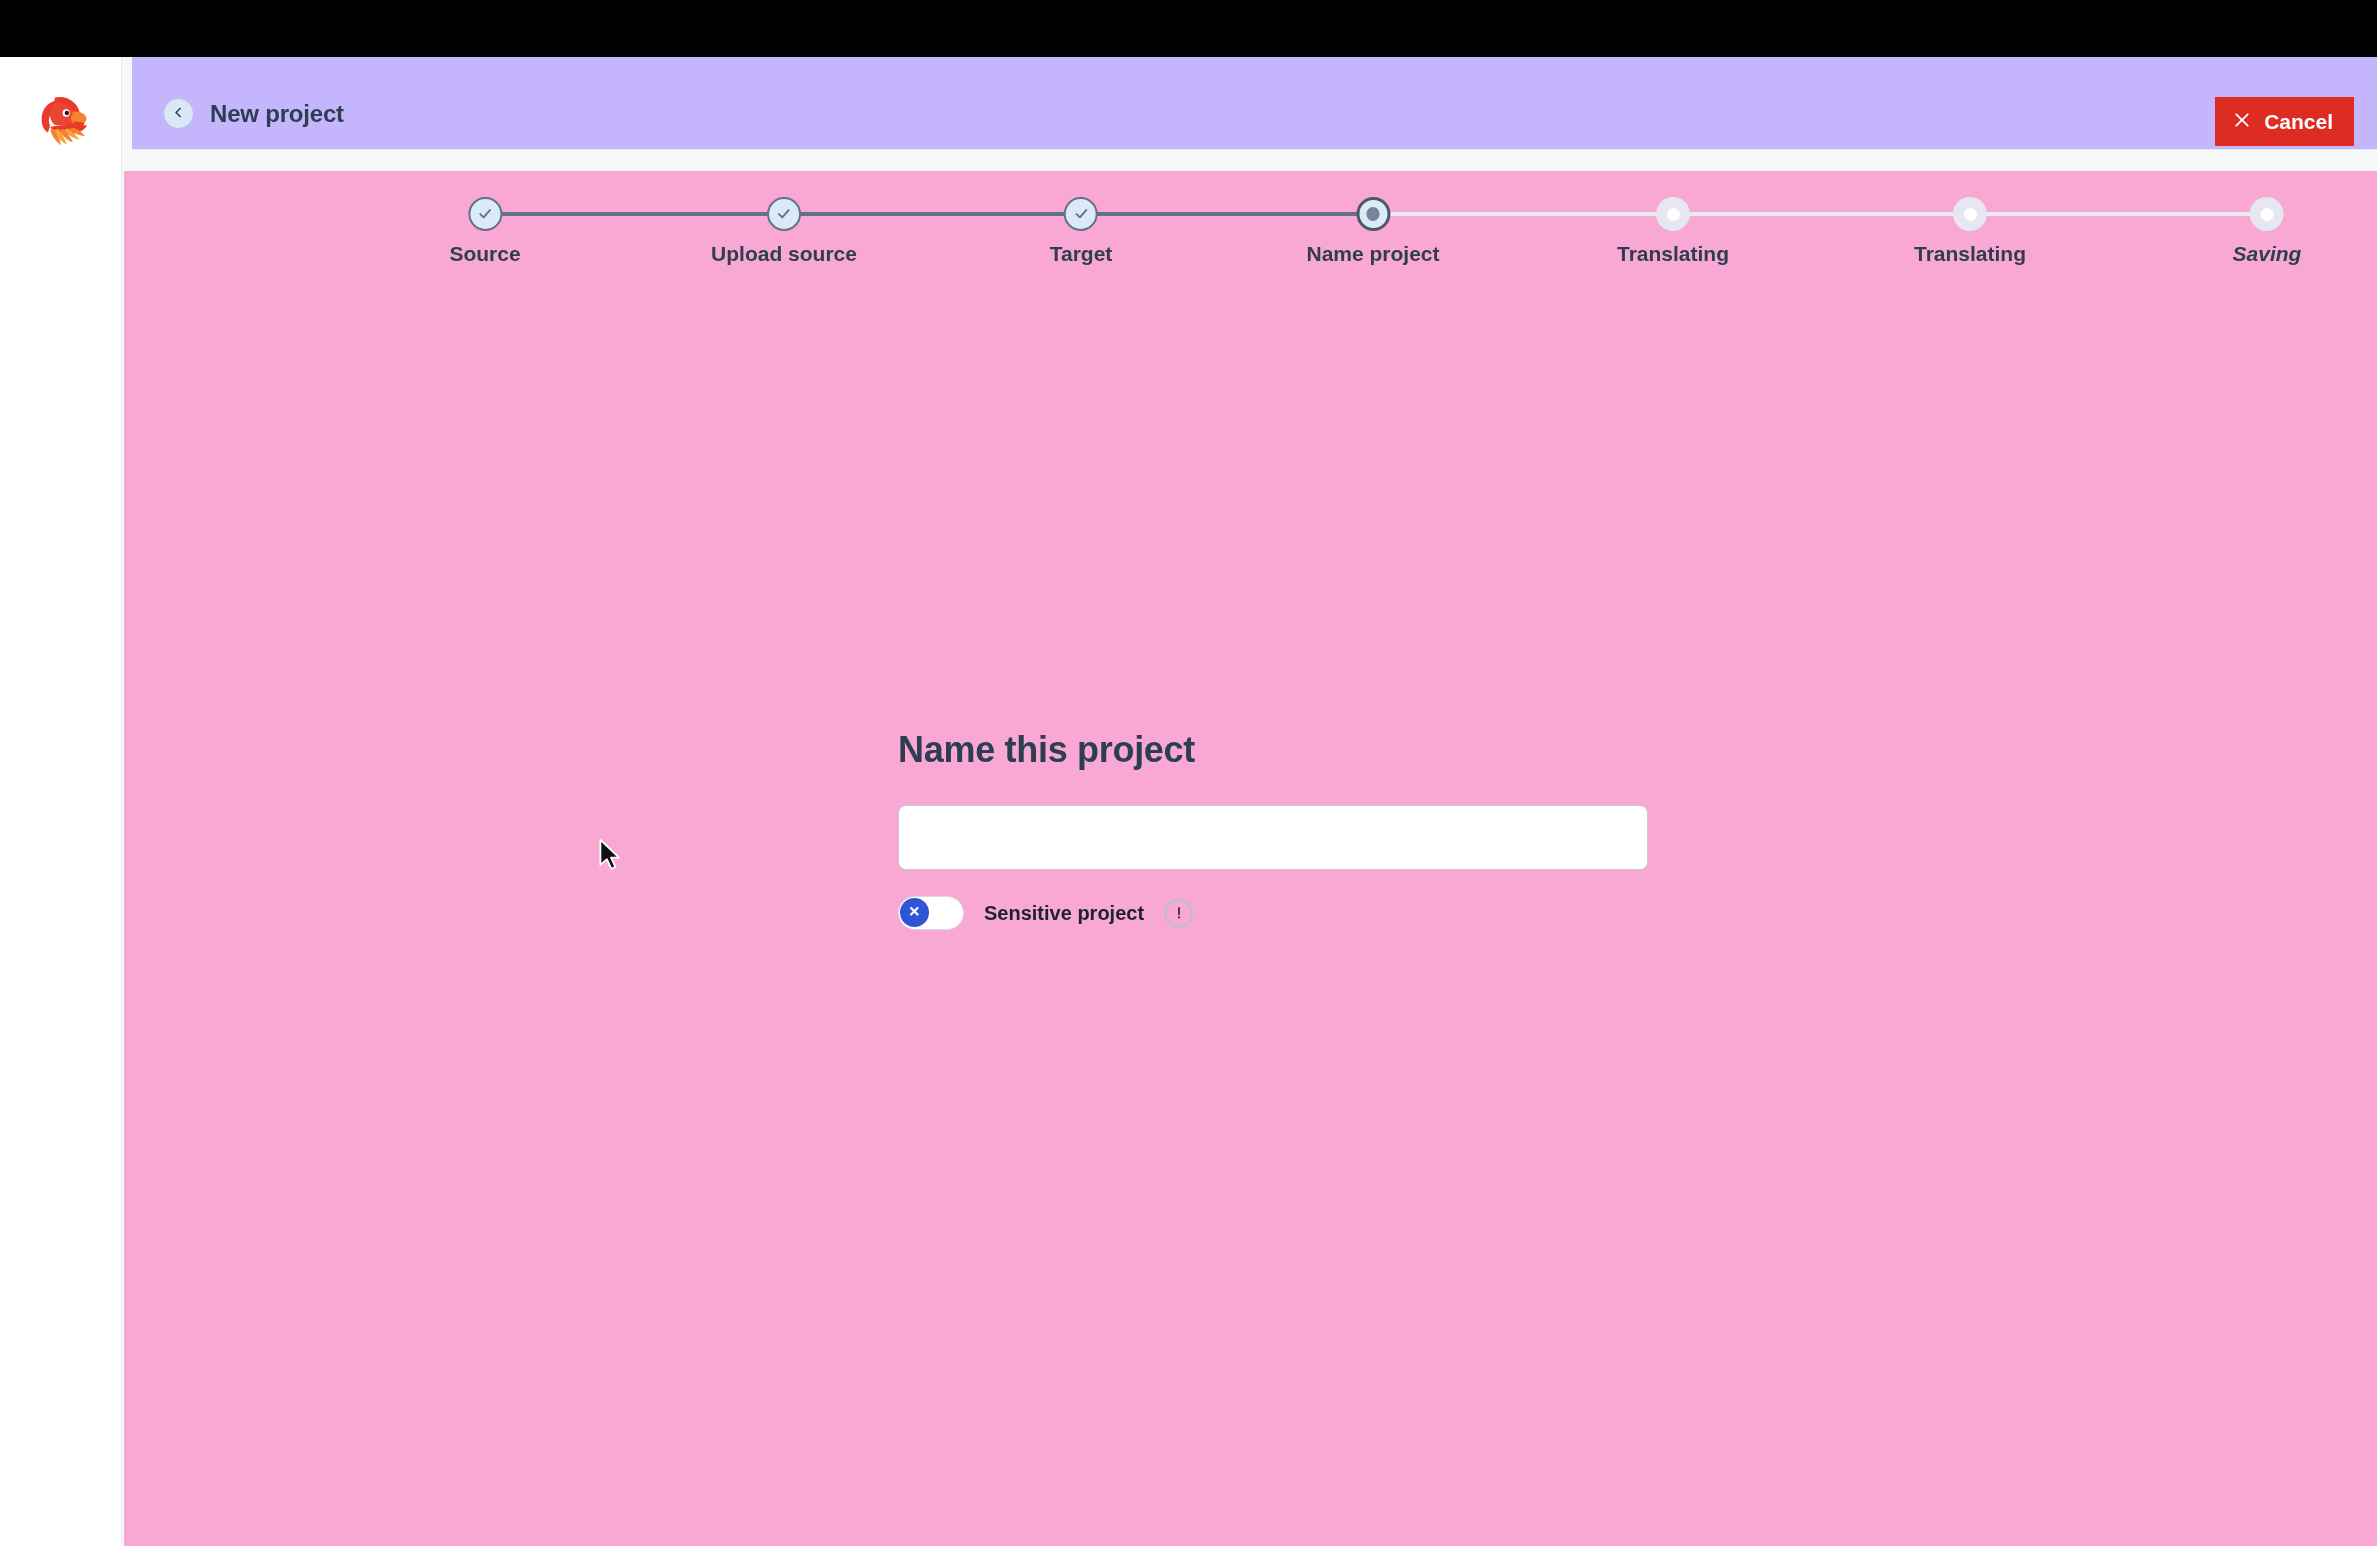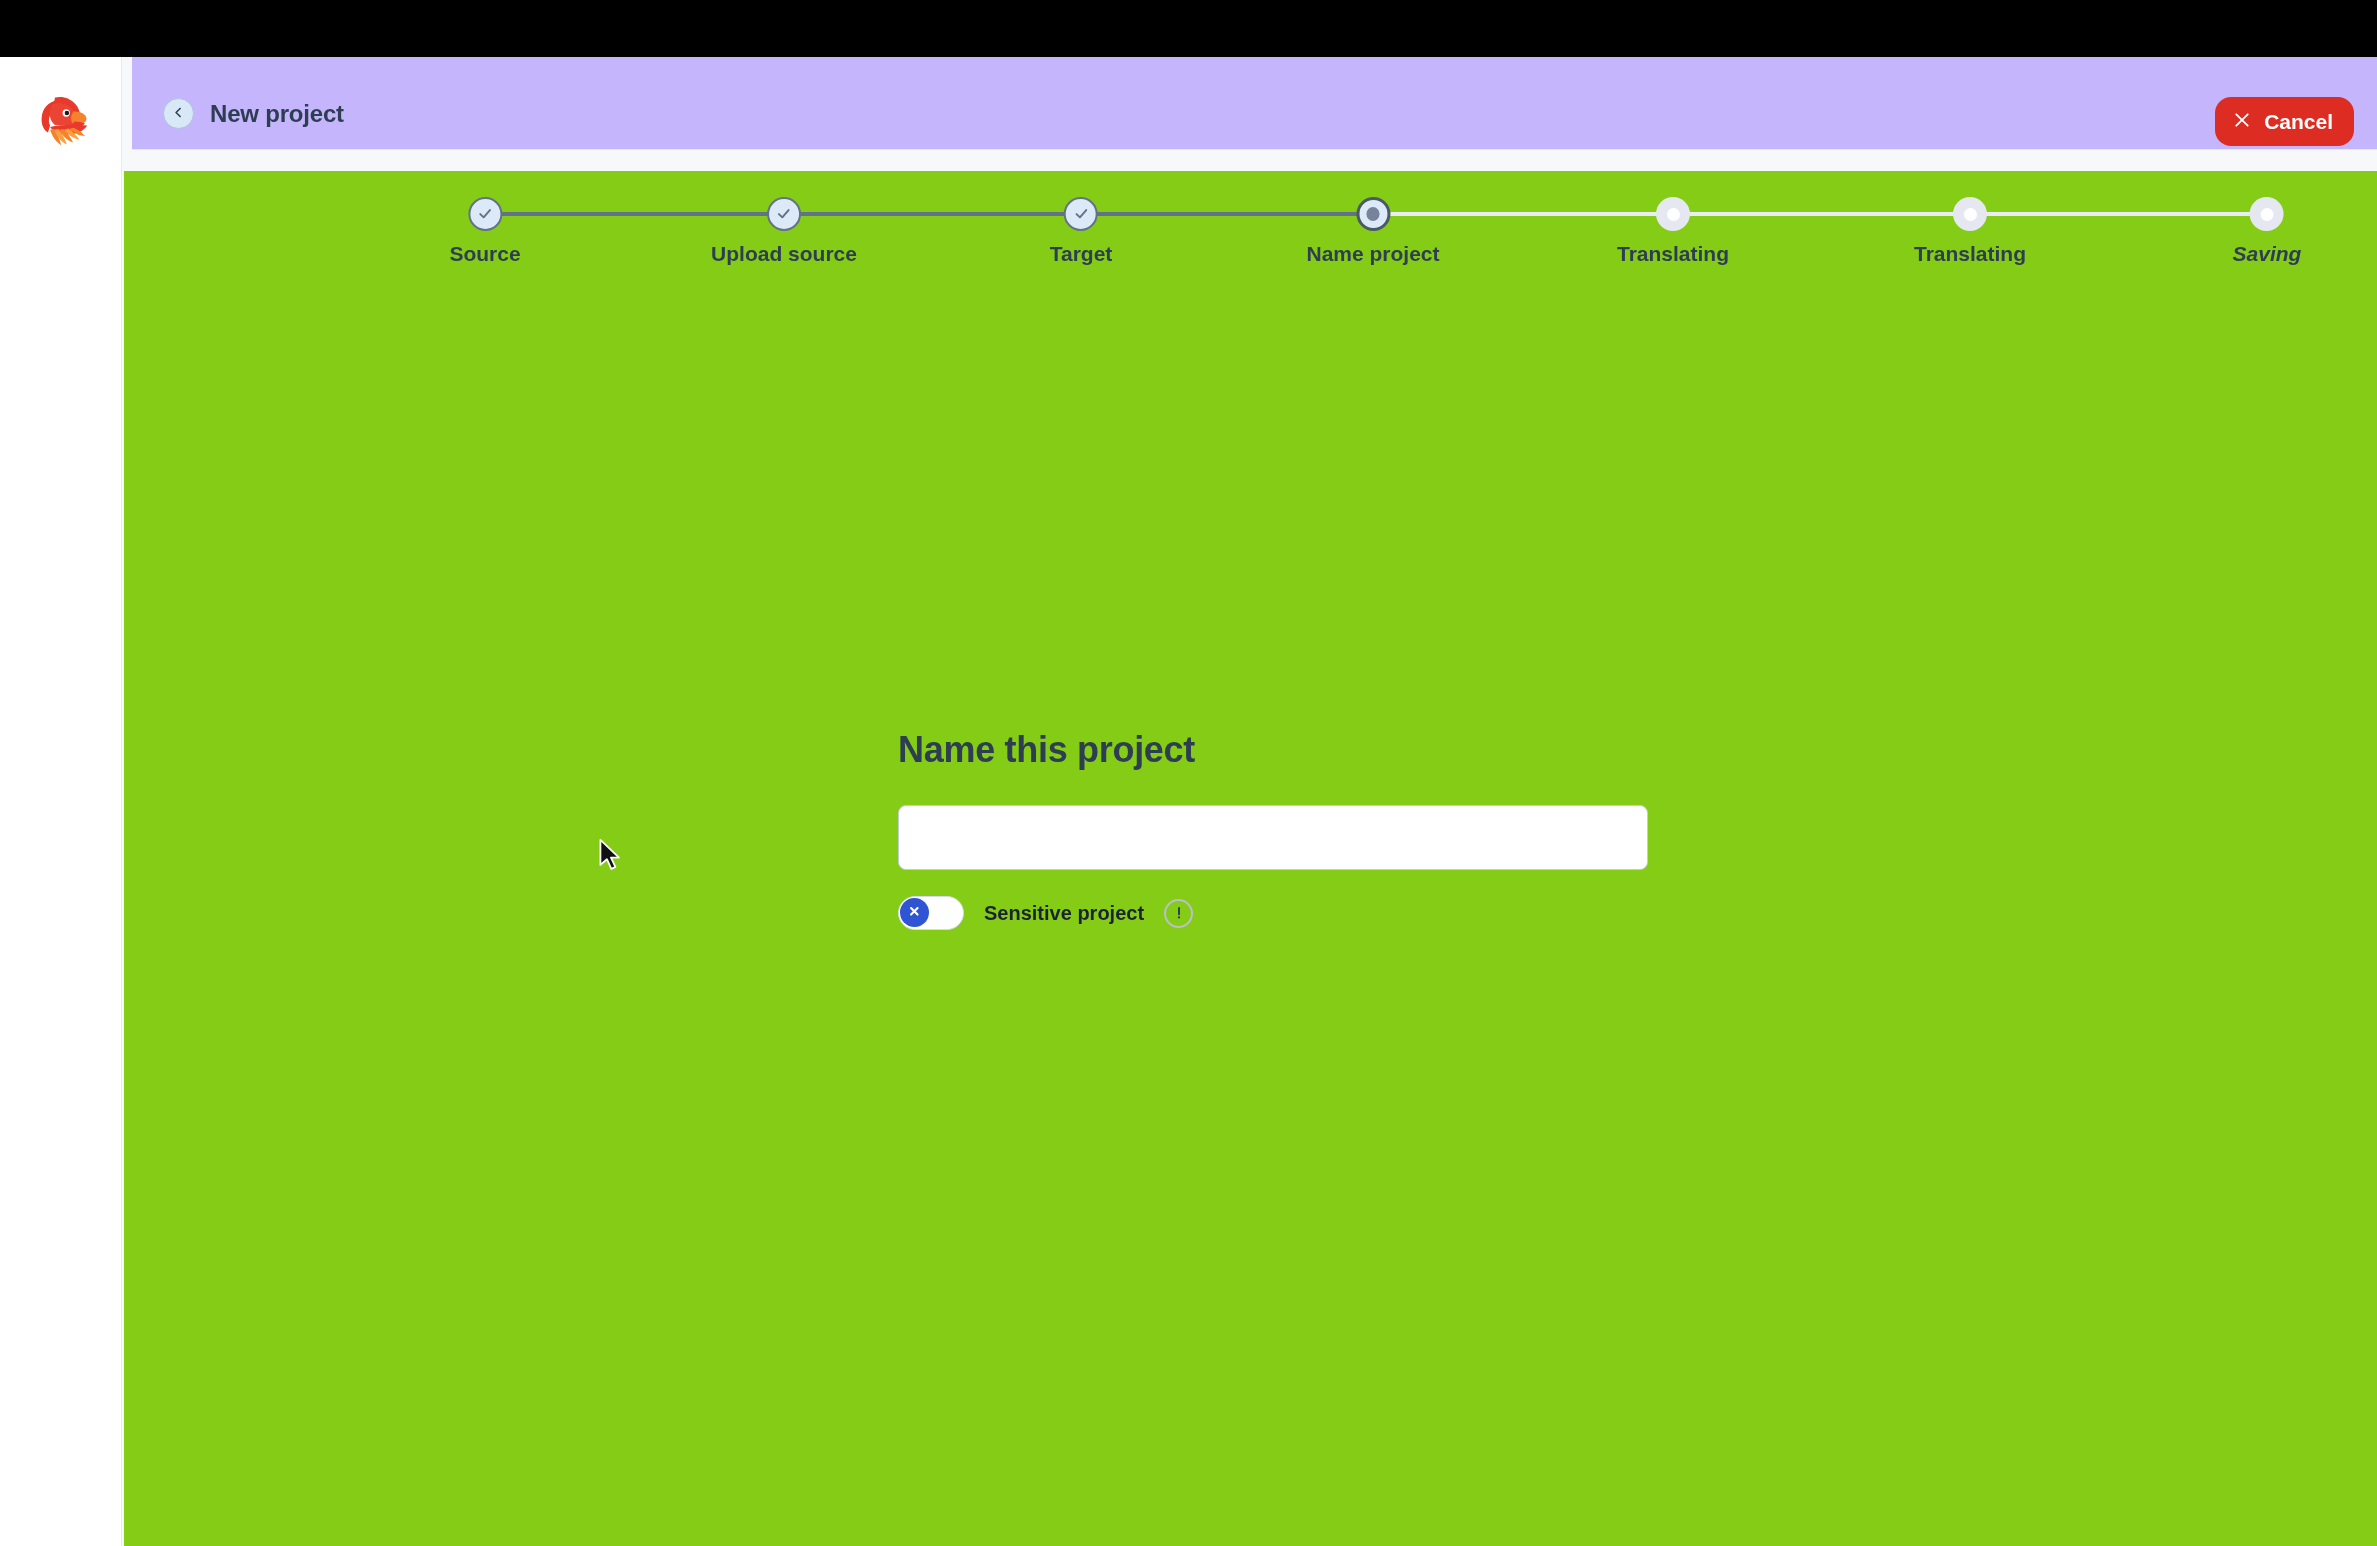--- a/index.html
+++ b/index.html
@@ -68,38 +68,38 @@
     color: #2e3e52;
     letter-spacing: -0.2px;
   }
   .cancel-btn {
     position: absolute;
     right: 32px; top: 40px;
     height: 49px;
     padding: 0 21px 0 18px;
     background: #dd2c21;
     border: none;
-    border-radius: 16px;
+    border-radius: 0;
     color: #ffffff;
     font-size: 21px;
     font-weight: 700;
     font-family: "Liberation Sans", sans-serif;
     display: flex;
     align-items: center;
     gap: 13px;
     cursor: pointer;
   }
 
   
   .main {
     position: absolute;
     top: 171px; left: 124px;
     width: 2254px;
     height: 1375px;
-    background: #84cc16;
+    background: #f9a8d4;
   }
 
   
   .stepper {
     position: absolute;
     top: 26px; left: 0;
     width: 2254px;
     height: 105px;
   }
   .step {

